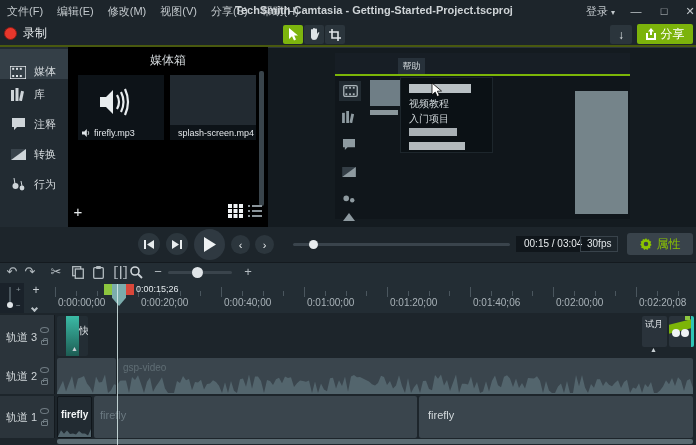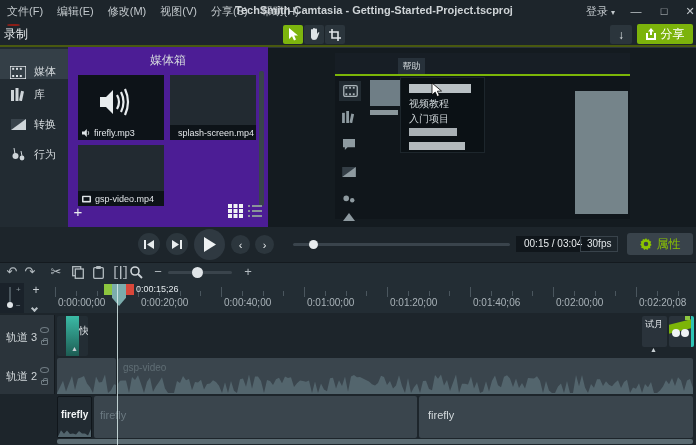--- a/index.html
+++ b/index.html
@@ -14,54 +14,54 @@
 
   
   #titlebar { left:0; top:0; width:696px; height:22px; background:#1d252b;text-align:center; }
   .menu-item { padding:4px 7px; color:#c2c8cc; cursor:default; }
   #win-title { position:absolute; left:235px; top:4px; color:#ced3d6; font-weight:bold; font-size:11px; }
   #signin { position:absolute; left:586px; top:4px; color:#c2c8cc; }
   .winbtn { position:absolute; top:0; width:24px; height:22px; text-align:center; line-height:22px; color:#c2c8cc; font-size:11px; }
 
   
   #toolbar { left:0; top:22px; width:696px; height:23px; background:#1d252b; }
-  #record-btn { position:absolute; left:4px; top:24px; height:19px; display:flex; align-items:center;flex-direction:column; }
+  #record-btn { position:absolute; left:4px; top:24px; height:19px; display:flex; align-items:center; }
   #record-dot { width:13px; height:13px; border-radius:50%; background:#e8372c; border:1px solid #8d1d16; margin-right:6px; }
   #record-label { color:#e8ecee; font-size:12px; }
   .toolbtn { position:absolute; top:25px; width:20px; height:19px; background:#2b353c; border-radius:2px; display:flex; align-items:center; justify-content:center; }
   .toolbtn.sel { background:#7db50e; }
   #zoom-select { position:absolute; left:345px; top:26px; width:75px; height:18px; background:#2b353c; border-radius:2px; color:#ccd2d5; font-size:10px; display:flex; align-items:center; padding:0 6px; justify-content:space-between; }
   #share-btn { position:absolute; left:637px; top:24px; width:56px; height:20px; background:#7cb30b; border-radius:2px; color:#fff; font-size:12px; display:flex; align-items:center; justify-content:center; gap:5px; }
   #green-trim { left:0; top:45px; width:696px; height:2px; background:#49590f; }
 
   
   #sidebar { left:0; top:47px; width:68px; height:180px; background:#222b32; }
   .side-item { position:relative; height:30px; display:flex; align-items:center; padding-left:9px; gap:7px; color:#d4d9dc; }
   .side-item.sel { background:#343f47;align-items:flex-end; }
   .side-icon { width:18px; height:14px; display:flex; align-items:center; justify-content:center; }
   #more-bar { position:absolute; left:0; top:205px; width:68px; height:18px; background:#2d3740; color:#ccd2d6; display:flex; align-items:center; padding-left:24px; }
 
-  #media-bin { left:68px; top:47px; width:200px; height:180px; background:#4c1d95; }
+  #media-bin { left:68px; top:47px; width:200px; height:180px; background:#000000; }
   #media-bin-title { position:absolute; left:0; top:5px; width:200px; text-align:center; font-size:12px; color:#d6dbde; }
   .thumb { position:absolute; background:#0d1318; }
   .thumb-label { position:absolute; left:0; bottom:0; width:100%; height:15px; background:#0d1318; display:flex; align-items:center; gap:4px; padding:0 4px; font-size:9px; color:#e2e6e9; white-space:nowrap; overflow:hidden; }
   #bin-scrollbar { position:absolute; left:191px; top:24px; width:5px; height:135px; background:#39444b; border-radius:2px; }
   #bin-plus { position:absolute; left:2px; top:157px; width:16px; height:16px; color:#e8ecee; font-size:15px; line-height:15px; text-align:center; }
   .viewbtn { position:absolute; top:157px; width:15px; height:14px; }
 
   
   #canvas { left:268px; top:47px; width:428px; height:180px; background:#141b20; border-top:1px solid #2a333b; }
   #video { position:absolute; left:67px; top:5px; width:295px; height:166px; background:#10161b; }
   #video-topbar { position:absolute; left:0; top:0; width:295px; height:21px; background:#171e25; }
   #video-help-tab { position:absolute; left:63px; top:5px; width:27px; height:17px; background:#27313a; color:#d3d9dc; font-size:9px; text-align:center; line-height:17px; }
   #video-green-line { position:absolute; left:0; top:21px; width:295px; height:2px; background:#7cb508; }
   .vside { position:absolute; left:4px; width:22px; color:#8e9aa0; }
   #video-thumb { position:absolute; left:35px; top:27px; width:33px; height:26px; background:#6f7e86; }
   #video-thumb-bar { position:absolute; left:35px; top:57px; width:28px; height:5px; background:#8b979c; }
-  #video-menu { position:absolute; left:65px; top:24px; width:85px; height:76px; background:#0b1115; border:1px solid #1d262c;text-align:right; }
+  #video-menu { position:absolute; left:65px; top:24px; width:93px; height:76px; background:#0b1115; border:1px solid #1d262c;text-align:right; }
   .vmenu-bar { position:absolute; left:8px; height:9px; background:#b9c0c4; }
   .vmenu-text { position:absolute; left:8px; font-size:10px; color:#ccd3d6; }
   #video-rect { position:absolute; left:240px; top:38px; width:53px; height:123px; background:#75848a; }
   #cursor-arrow { position:absolute; left:30px; top:5px; }
 
   
   #playbar { left:0; top:227px; width:696px; height:35px; background:#1d252b; }
   .pbtn { position:absolute; border-radius:50%; background:#2c363d; color:#e8ecee; display:flex; align-items:center; justify-content:center; }
   #scrubber { position:absolute; left:293px; top:243px; width:217px; height:3px; background:#3a444c; border-radius:2px; }
   #scrub-handle { position:absolute; left:-4px; top:-3px; width:9px; height:9px; background:#e8ecee; border-radius:50%; }
@@ -170,20 +170,28 @@
         <svg width="15" height="13" viewBox="0 0 15 13">
             <rect x="0" y="2" width="3" height="11" fill="#cfd5d9"></rect>
             <rect x="4.5" y="0" width="3" height="13" fill="#cfd5d9"></rect>
             <rect x="9" y="3" width="3" height="10" fill="#cfd5d9" transform="rotate(12 10.5 8)"></rect>
           </svg>
       </span>
       <span>库</span>
     </div>
     <div class="side-item">
       <span class="side-icon">
+        <svg width="15" height="13" viewBox="0 0 15 13">
+            <path d="M1,0 L14,0 L14,9 L6,9 L3,12 L3,9 L1,9 Z" fill="#cfd5d9"></path>
+          </svg>
+      </span>
+      <span>注释</span>
+    </div>
+    <div class="side-item">
+      <span class="side-icon">
         <svg width="15" height="11" viewBox="0 0 15 11">
             <rect x="0" y="0" width="15" height="11" fill="#39434b"></rect>
             <path d="M0,11 L15,11 L15,0 Z" fill="#cfd5d9"></path>
           </svg>
       </span>
       <span>转换</span>
     </div>
     <div class="side-item">
       <span class="side-icon">
         <svg width="15" height="13" viewBox="0 0 15 13">
@@ -218,29 +226,20 @@
     <div class="thumb" style="left:102px; top:28px; width:86px; height:65px; background:#222a31;">
       <div class="thumb-label">
         <svg width="9" height="8" viewBox="0 0 12 9">
             <rect x="0" y="0" width="12" height="9" rx="1" fill="#dfe4e7"></rect>
             <rect x="2" y="2" width="8" height="5" fill="#0d1318"></rect>
           </svg>
         <span>splash-screen.mp4</span>
       </div>
     </div>
 
-    <div class="thumb" style="left:10px; top:98px; width:86px; height:61px; background:#222a31;">
-      <div class="thumb-label">
-        <svg width="9" height="8" viewBox="0 0 12 9">
-            <rect x="0" y="0" width="12" height="9" rx="1" fill="#dfe4e7"></rect>
-            <rect x="2" y="2" width="8" height="5" fill="#0d1318"></rect>
-          </svg>
-        <span>gsp-video.mp4</span>
-      </div>
-    </div>
 
     <div id="bin-scrollbar"></div>
     <div id="bin-plus">+</div>
     <div class="viewbtn" style="left:160px">
       <svg width="15" height="14" viewBox="0 0 15 14">
           <g fill="#f0f3f5">
             <rect x="0" y="0" width="4" height="4"></rect>
             <rect x="5.5" y="0" width="4" height="4"></rect>
             <rect x="11" y="0" width="4" height="4"></rect>
             <rect x="0" y="5" width="4" height="4"></rect>
@@ -450,20 +449,25 @@
     <div class="thead" style="top:2px; height:43px">
       <span class="tname">轨道 3</span>
       <span class="mini-eye" style="top:12px"></span>
       <span class="mini-lock" style="top:25px"></span>
     </div>
     <div class="thead" style="top:45px; height:36px">
       <span class="tname">轨道 2</span>
       <span class="mini-eye" style="top:9px"></span>
       <span class="mini-lock" style="top:22px"></span>
     </div>
+    <div class="thead" style="top:83px; height:42px">
+      <span class="tname">轨道 1</span>
+      <span class="mini-eye" style="top:12px"></span>
+      <span class="mini-lock" style="top:25px"></span>
+    </div>
 
     <div class="clip" style="left:57px; top:3px; width:31px; height:40px; background:#232d34">
       <div style="position:absolute;left:9px;top:0;width:13px;height:40px;background:linear-gradient(180deg,#3bbba6,#1d5c53)"></div>
       <span style="position:absolute;left:22px;top:8px;color:#e2e7ea;font-size:10px">快</span>
     </div>
     <div class="grp-tri" style="left:71px; top:32px">▲</div>
 
     <div class="clip" style="left:642px; top:3px; width:25px; height:31px; background:#2a333b">
       <span style="position:absolute;left:3px;top:2px;color:#e2e7ea;font-size:9px">试月</span>
     </div>

